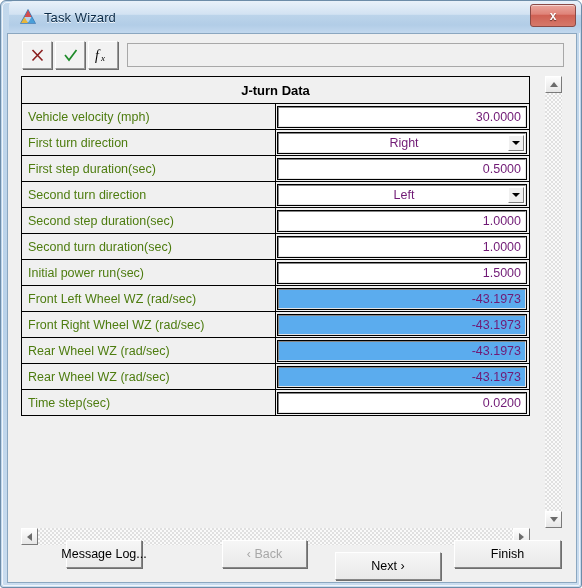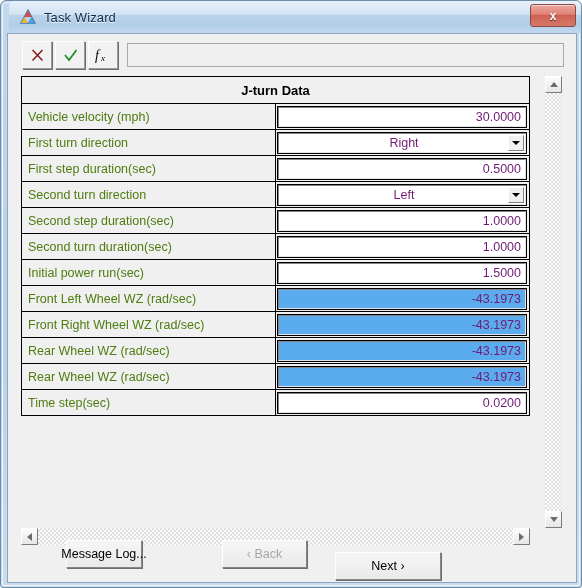--- a/index.html
+++ b/index.html
@@ -489,16 +489,17 @@
         <div class="sb-btn ar-right" style="position:absolute;right:0;top:0;">
           <i></i>
         </div>
       </div>
     </div>
 
     <div class="btnbar">
       <div class="btn" id="btn-msglog">Message Log...</div>
       <div class="btn disabled" id="btn-back">‹ Back</div>
       <div class="btn" id="btn-next">Next ›</div>
+      <div class="btn" id="btn-finish">Finish</div>
     </div>
 
   </div>
 </div>
 
 </body></html>

